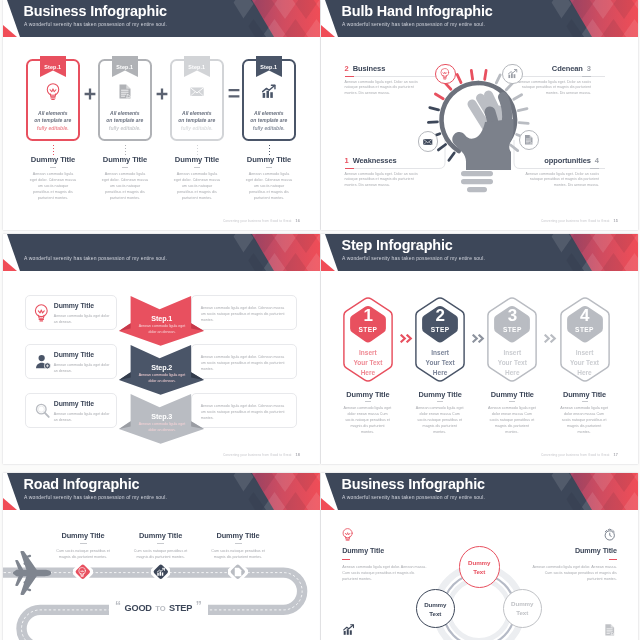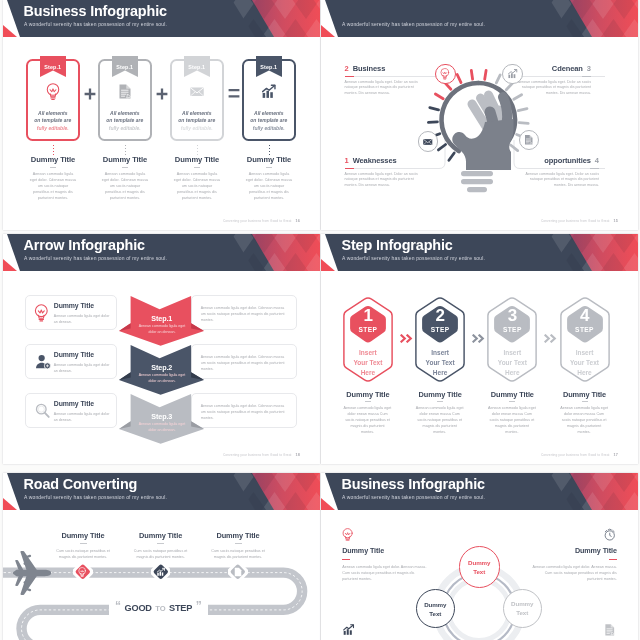--- a/index.html
+++ b/index.html
@@ -345,20 +345,21 @@
                 <path d="M334.5 -41.0 L345.0 -26.0 L334.5 -11.0 L324.0 -26.0 Z"></path>
                 <path d="M334.5 19.0 L345.0 34.0 L334.5 49.0 L324.0 34.0 Z"></path>
                 <path d="M334.5 79.0 L345.0 94.0 L334.5 109.0 L324.0 94.0 Z"></path>
                 <path d="M345.0 -71.0 L355.5 -56.0 L345.0 -41.0 L334.5 -56.0 Z"></path>
                 <path d="M345.0 -11.0 L355.5 4.0 L345.0 19.0 L334.5 4.0 Z"></path>
                 <path d="M345.0 49.0 L355.5 64.0 L345.0 79.0 L334.5 64.0 Z"></path>
           </g>
         </g>
       </g>
     </svg>
+    <h1>Bulb Hand Infographic</h1>
     <div class="sub">A wonderful serenity has taken possession of my entire soul.</div>
   </div>
   <div class="q" style="left:23.5px;top:64px;width:74px">
     <div class="qh">
           <span class="qnum" style="color:#e8505f">2</span>
           <span class="qlab">Business</span>
         </div>
     <div style="position:absolute;left:0;top:11.5px;width:9px;height:1.5px;background:#e8505f"></div>
     <div class="qbody">Aenean commodo ligula eget. Dolor an sociis natoque penatibus et magnis dis parturient montes. Dis aenean massa.</div>
   </div>
@@ -559,21 +560,20 @@
                 <path d="M334.5 -41.0 L345.0 -26.0 L334.5 -11.0 L324.0 -26.0 Z"></path>
                 <path d="M334.5 19.0 L345.0 34.0 L334.5 49.0 L324.0 34.0 Z"></path>
                 <path d="M334.5 79.0 L345.0 94.0 L334.5 109.0 L324.0 94.0 Z"></path>
                 <path d="M345.0 -71.0 L355.5 -56.0 L345.0 -41.0 L334.5 -56.0 Z"></path>
                 <path d="M345.0 -11.0 L355.5 4.0 L345.0 19.0 L334.5 4.0 Z"></path>
                 <path d="M345.0 49.0 L355.5 64.0 L345.0 79.0 L334.5 64.0 Z"></path>
           </g>
         </g>
       </g>
     </svg>
-    <h1>Arrow Infographic</h1>
     <div class="sub">A wonderful serenity has taken possession of my entire soul.</div>
   </div>
   <div class="a3box a3l" style="top:61px">
     <div class="a3ic">
           <svg class="ic" width="14.583333333333334" height="17.5" viewBox="0 0 20 24" fill="none" stroke="#e8505f" stroke-width="1.5" stroke-linecap="round" stroke-linejoin="round">
             <circle cx="10" cy="9.2" r="8.1"></circle>
             <path d="M6.2 15.4 L7.1 19.6 h5.8 l.9-4.2"></path>
             <path d="M7.0 21.2h6M8.2 23.2h3.6"></path>
             <path d="M5.9 9.5l2.4 2.8 1.7-4 1.7 4 2.4-2.8" stroke-width="1.45"></path>
           </svg>
@@ -862,21 +862,21 @@
                 <path d="M334.5 -41.0 L345.0 -26.0 L334.5 -11.0 L324.0 -26.0 Z"></path>
                 <path d="M334.5 19.0 L345.0 34.0 L334.5 49.0 L324.0 34.0 Z"></path>
                 <path d="M334.5 79.0 L345.0 94.0 L334.5 109.0 L324.0 94.0 Z"></path>
                 <path d="M345.0 -71.0 L355.5 -56.0 L345.0 -41.0 L334.5 -56.0 Z"></path>
                 <path d="M345.0 -11.0 L355.5 4.0 L345.0 19.0 L334.5 4.0 Z"></path>
                 <path d="M345.0 49.0 L355.5 64.0 L345.0 79.0 L334.5 64.0 Z"></path>
           </g>
         </g>
       </g>
     </svg>
-    <h1>Road Converting</h1>
+    <h1>Road Infographic</h1>
     <div class="sub">A wonderful serenity has taken possession of my entire soul.</div>
   </div>
   <svg style="position:absolute;left:0;top:0" width="317" height="231" viewBox="0 0 317 231">
  <path d="M-4 99.6 H280.5 A18.65 18.65 0 0 1 280.5 136.9 H37.15 A18.65 18.65 0 0 0 37.15 174.2 H290 A18.65 18.65 0 0 1 290 211.5 H20" fill="none" stroke="#c3c6cc" stroke-width="10.4"></path>
  <path d="M-4 99.6 H280.5 A18.65 18.65 0 0 1 280.5 136.9 H37.15 A18.65 18.65 0 0 0 37.15 174.2 H290 A18.65 18.65 0 0 1 290 211.5 H20" fill="none" stroke="#fff" stroke-width="0.8" stroke-dasharray="2.4 2.2"></path>
 </svg>
   <svg style="position:absolute;left:5px;top:77px" width="48" height="46" viewBox="0 0 92 88">
  <g fill="#7f858f">
   <path d="M21 40 L14 21 Q13.4 19.5 15.2 19.3 L17.4 19.1 Q18.9 19 19.6 20.4 L30 39.2z"></path>
   <path d="M21 48 L14 67 Q13.4 68.5 15.2 68.7 L17.4 68.9 Q18.9 69 19.6 67.6 L30 48.8z"></path>

